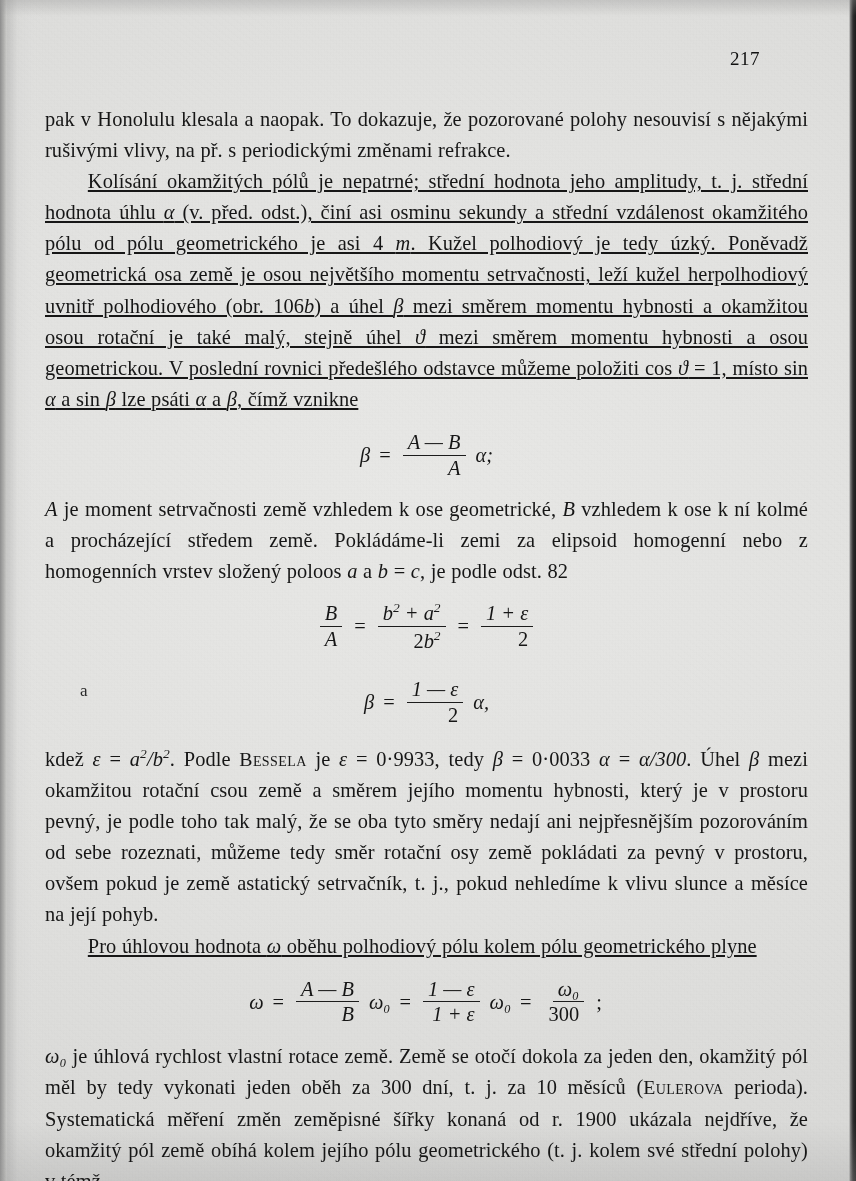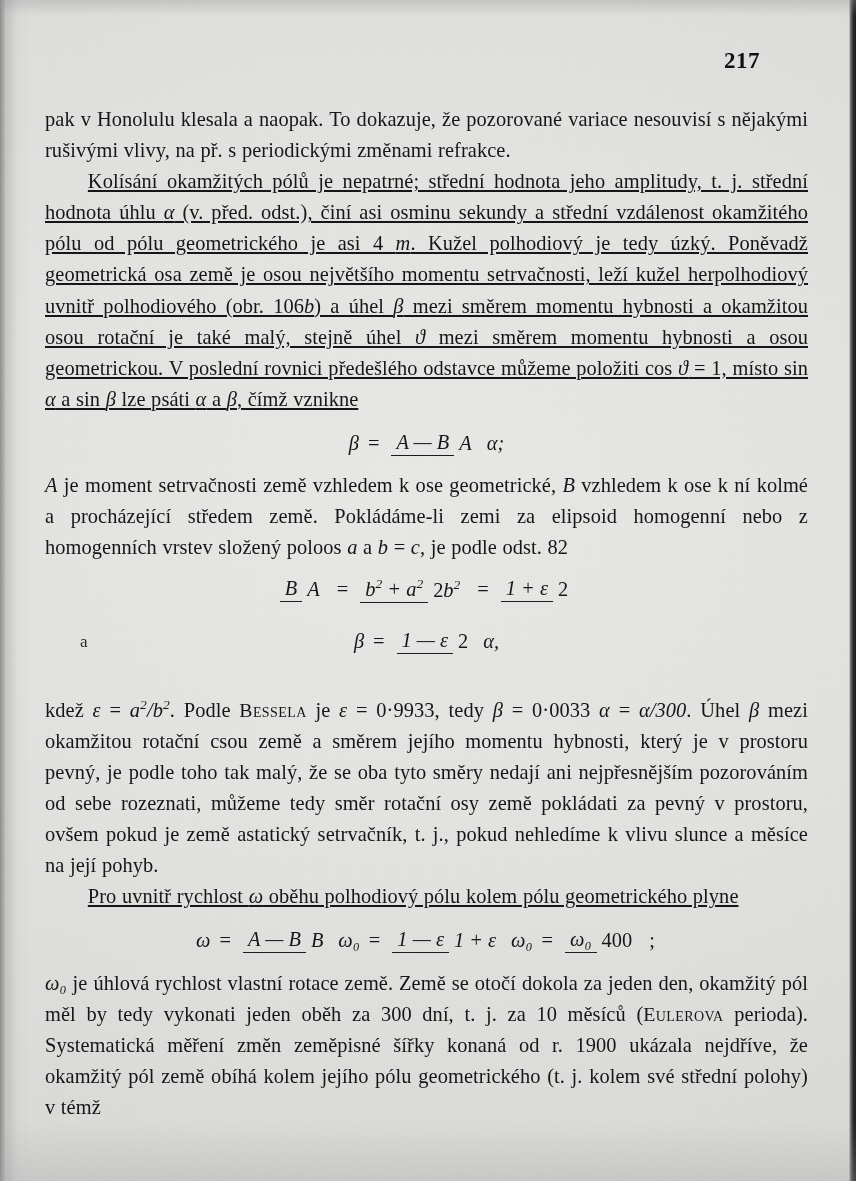--- a/index.html
+++ b/index.html
@@ -70,22 +70,22 @@
     left: 0; right: 0; bottom: 0;
     height: 60px;
     background: linear-gradient(to top, rgba(160,160,160,.30), rgba(255,255,255,0));
     pointer-events: none;
   }
 
   .folio {
     position: absolute;
     right: 96px;
     top: 48px;
-    font-size: 23px;
-    font-weight: bold;
+    font-size: 19px;
+    font-weight: normal;
     letter-spacing: .5px;
     color: #101010;
   }
 
   .textblock {
     position: absolute;
     left: 45px;
     top: 104px;
     width: 763px;
   }
@@ -120,22 +120,22 @@
   }
   .mrow {
     display: inline-flex;
     align-items: center;
     justify-content: center;
     gap: 7px;
   }
   .op { font-style: normal; padding: 0 2px; }
   .frac {
     display: inline-flex;
-    flex-direction: row;
-    align-items: flex-start;
+    flex-direction: column;
+    align-items: flex-end;
     vertical-align: middle;
     margin: 0 3px;
   }
   .frac .num, .frac .den {
     padding: 0 5px;
     line-height: 1.12;
     white-space: nowrap;
   }
   .frac .num { border-bottom: 1.3px solid #1c1c1c; padding-bottom: 1px; }
   .frac .den { padding-top: 1px; }
@@ -157,21 +157,21 @@
   <div class="binding-left"></div>
   <div class="binding-left-edge"></div>
   <div class="gutter-right"></div>
   <div class="edge-top"></div>
   <div class="edge-bottom"></div>
 
   <div class="folio">217</div>
 
   <div class="textblock">
 
-    <p class="para"><span>pak v Honolulu klesala a naopak. To dokazuje, že pozorované variace nesouvisí s nějakými rušivými vlivy, na př. s periodickými změnami refrakce.</span></p>
+    <p class="para"><span>pak v Honolulu klesala a naopak. To dokazuje, že pozorované polohy nesouvisí s nějakými rušivými vlivy, na př. s periodickými změnami refrakce.</span></p>
 
     <p class="para indent"><span>Kolísání okamžitých pólů je nepatrné; střední hodnota jeho amplitudy, t. j. střední hodnota úhlu </span><em class="it">α</em><span> (v. před. odst.), činí asi osminu sekundy a střední vzdálenost okamžitého pólu od pólu geometrického je asi 4 </span><em class="it">m</em><span>. Kužel polhodiový je tedy úzký. Poněvadž geometrická osa země je osou největšího momentu setrvačnosti, leží kužel herpolhodiový uvnitř polhodiového (obr. 106</span><em class="it">b</em><span>) a úhel </span><em class="it">β</em><span> mezi směrem momentu hybnosti a okamžitou osou rotační je také malý, stejně úhel </span><em class="it">ϑ</em><span> mezi směrem momentu hybnosti a osou geometrickou. V poslední rovnici předešlého odstavce můžeme položiti cos </span><em class="it">ϑ</em><span> = 1, místo sin </span><em class="it">α</em><span> a sin </span><em class="it">β</em><span> lze psáti </span><em class="it">α</em><span> a </span><em class="it">β</em><span>, čímž vznikne</span></p>
 
     <div class="formula" style="margin:16px 0 14px 0;">
       <span class="mrow">
         <em class="it">β</em>
         <span class="op">=</span>
         <span class="frac">
           <span class="num">A — B</span>
           <span class="den">A</span>
@@ -209,41 +209,41 @@
         <span class="frac">
           <span class="num">1 — ε</span>
           <span class="den num-lit">2</span>
         </span>
         <em class="it">α,</em>
       </span>
     </div>
 
     <p class="para"><span>kdež </span><em class="it">ε</em><span> = </span><em class="it"><em class="it">a</em><sup class="ex num-lit">2</sup>/<em class="it">b</em><sup class="ex num-lit">2</sup></em><span>. Podle </span><span class="sc">Bessela</span><span> je </span><em class="it">ε</em><span> = 0·9933, tedy </span><em class="it">β</em><span> = 0·0033 </span><em class="it">α</em><span> = </span><em class="it">α/300</em><span>. Úhel </span><em class="it">β</em><span> mezi okamžitou rotační csou země a směrem jejího momentu hybnosti, který je v prostoru pevný, je podle toho tak malý, že se oba tyto směry nedají ani nejpřesnějším pozorováním od sebe rozeznati, můžeme tedy směr rotační osy země pokládati za pevný v prostoru, ovšem pokud je země astatický setrvačník, t. j., pokud nehledíme k vlivu slunce a měsíce na její pohyb.</span></p>
 
-    <p class="para indent"><span>Pro uvnitř rychlost </span><em class="it">ω</em><span> oběhu polhodiový pólu kolem pólu geometrického plyne</span></p>
+    <p class="para indent"><span>Pro úhlovou hodnota </span><em class="it">ω</em><span> oběhu polhodiový pólu kolem pólu geometrického plyne</span></p>
 
     <div class="formula" style="margin:16px 0 15px 0;">
       <span class="mrow">
         <em class="it">ω</em>
         <span class="op">=</span>
         <span class="frac">
           <span class="num">A — B</span>
           <span class="den">B</span>
         </span>
         <em class="it">ω₀</em>
         <span class="op">=</span>
         <span class="frac">
           <span class="num">1 — ε</span>
           <span class="den">1 + ε</span>
         </span>
         <em class="it">ω₀</em>
         <span class="op">=</span>
         <span class="frac">
           <span class="num">ω₀</span>
-          <span class="den num-lit">400</span>
+          <span class="den num-lit">300</span>
         </span>
         <span class="op">;</span>
       </span>
     </div>
 
     <p class="para"><em class="it">ω₀</em><span> je úhlová rychlost vlastní rotace země. Země se otočí dokola za jeden den, okamžitý pól měl by tedy vykonati jeden oběh za 300 dní, t. j. za 10 měsíců (</span><span class="sc">Eulerova</span><span> perioda). Systematická měření změn zeměpisné šířky konaná od r. 1900 ukázala nejdříve, že okamžitý pól země obíhá kolem jejího pólu geometrického (t. j. kolem své střední polohy) v témž</span></p>
 
   </div>
 
   <div class="grain"></div>

